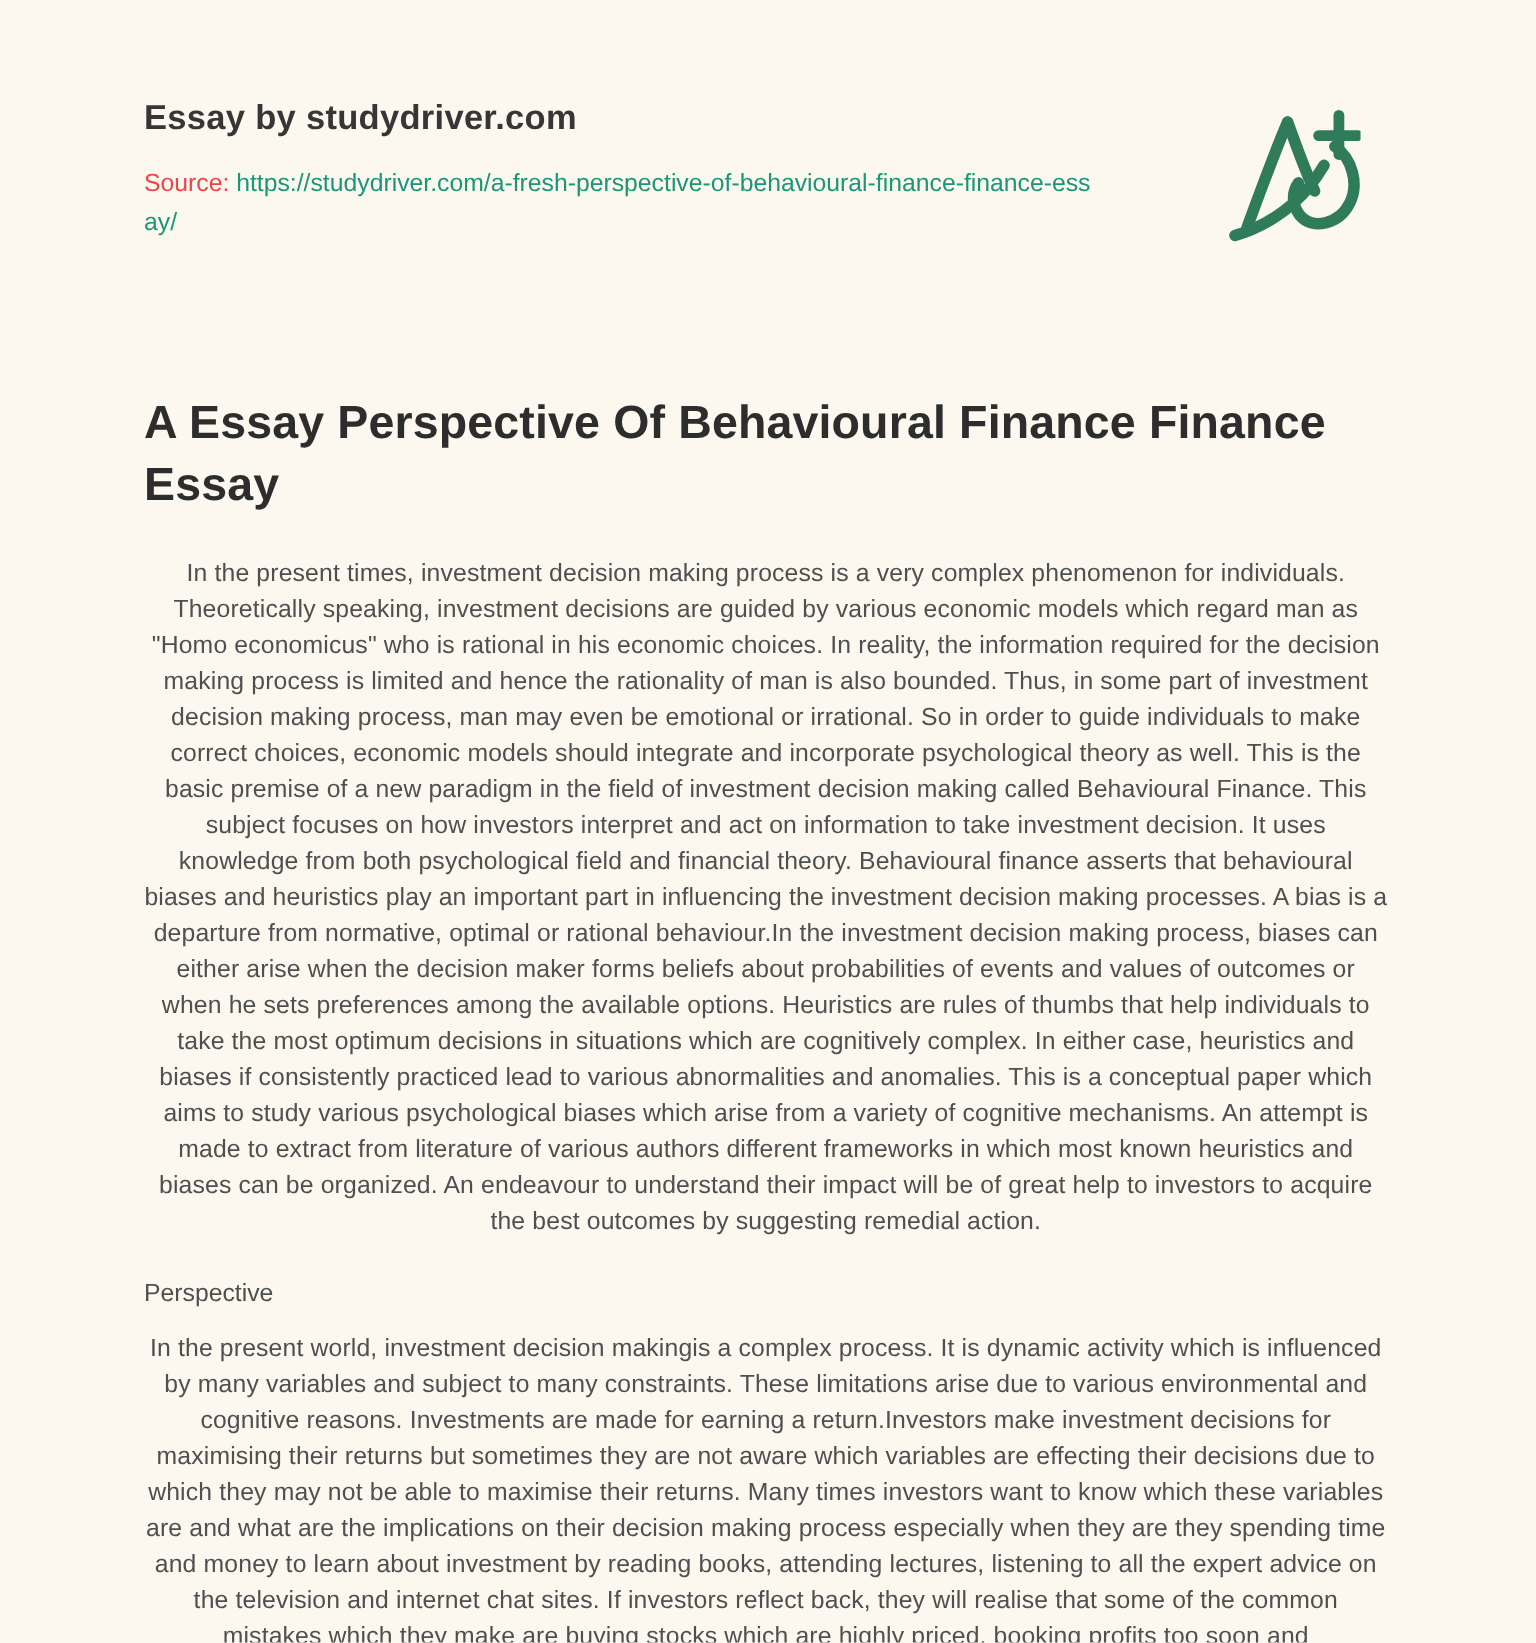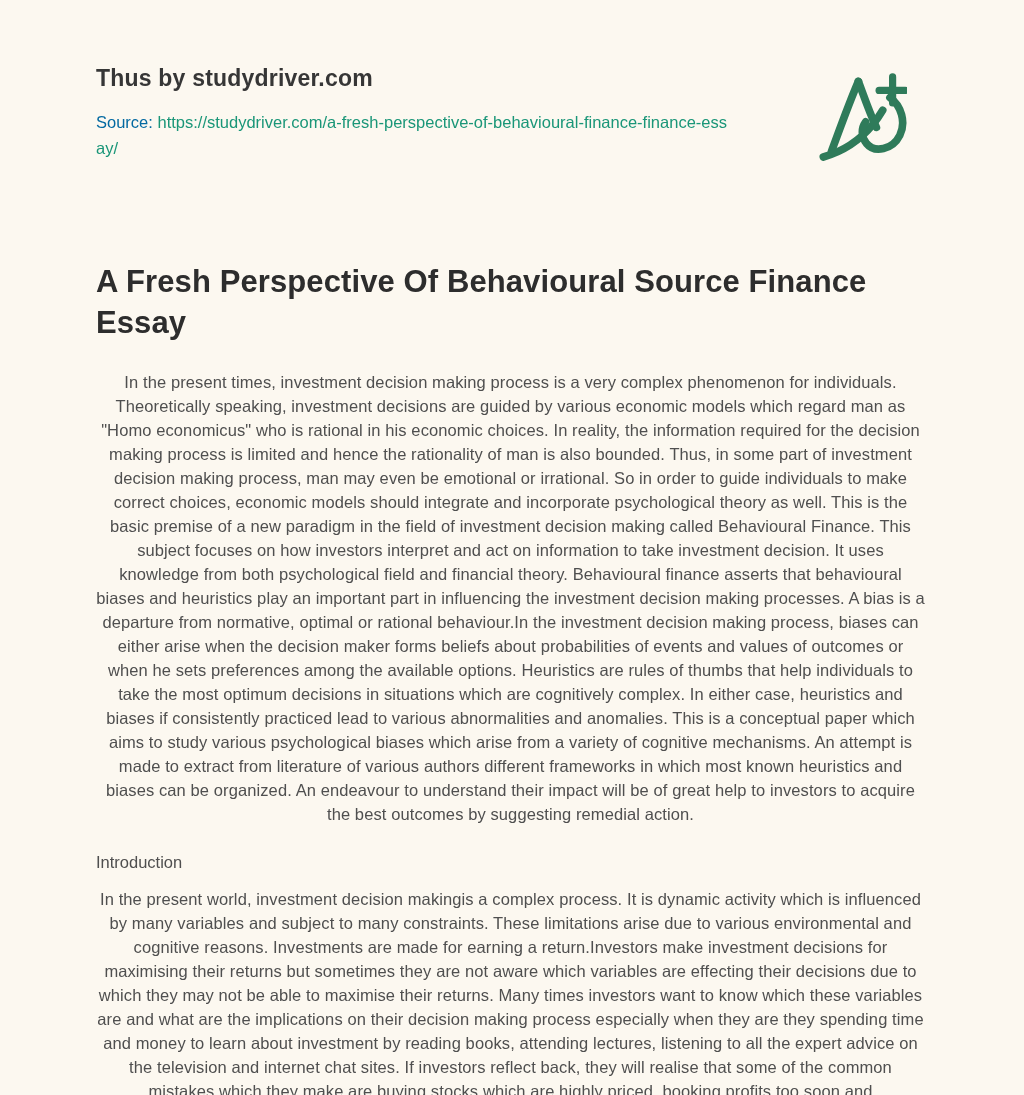--- a/index.html
+++ b/index.html
@@ -37,21 +37,21 @@
     line-height: 28px;
   }
   .source-line {
     margin-top: 17px;
     font-size: 16.5px;
     line-height: 26px;
     max-width: 640px;
     word-break: break-all;
   }
   .source-label {
-    color: #0369a1;
+    color: #ef4444;
   }
   .source-link {
     color: #1a9678;
     text-decoration: none;
     cursor: pointer;
   }
   .logo {
     width: 90px;
     height: 95px;
     margin-top: 5px;
@@ -87,21 +87,21 @@
     color: #4f4f4f;
   }
 </style>
 </head>
 <body>
 
 <div class="page">
 
   <div class="doc-header">
     <div class="header-left">
-      <h1 class="byline">Thus by studydriver.com</h1>
+      <h1 class="byline">Essay by studydriver.com</h1>
       <div class="source-line">
         <span class="source-label">Source:</span>
         <a class="source-link">https://studydriver.com/a-fresh-perspective-of-behavioural-finance-finance-essay/</a>
       </div>
     </div>
 
     <svg class="logo" viewBox="0 0 100 100" aria-hidden="true">
       <g fill="none" stroke="#2f7b5a" stroke-linecap="round" stroke-linejoin="round">
 
         <path d="M16 89 C26 62 36 34 46 11" stroke-width="8.5"></path>
@@ -112,23 +112,23 @@
 
         <path d="M81 29 C94 38 99 57 92 71 C84 87 64 91 55 80 C49 72 49 63 54 56" stroke-width="8.5"></path>
 
         <path d="M84 6 L84 35" stroke-width="8"></path>
 
         <path d="M69 21 L98 21" stroke-width="8"></path>
       </g>
     </svg>
   </div>
 
-  <h2 class="article-title">A Fresh Perspective Of Behavioural Source Finance Essay</h2>
+  <h2 class="article-title">A Essay Perspective Of Behavioural Finance Finance Essay</h2>
 
   <div class="article-body">
     <p>In the present times, investment decision making process is a very complex phenomenon for individuals. Theoretically speaking, investment decisions are guided by various economic models which regard man as "Homo economicus" who is rational in his economic choices. In reality, the information required for the decision making process is limited and hence the rationality of man is also bounded. Thus, in some part of investment decision making process, man may even be emotional or irrational. So in order to guide individuals to make correct choices, economic models should integrate and incorporate psychological theory as well. This is the basic premise of a new paradigm in the field of investment decision making called Behavioural Finance. This subject focuses on how investors interpret and act on information to take investment decision. It uses knowledge from both psychological field and financial theory. Behavioural finance asserts that behavioural biases and heuristics play an important part in influencing the investment decision making processes. A bias is a departure from normative, optimal or rational behaviour.In the investment decision making process, biases can either arise when the decision maker forms beliefs about probabilities of events and values of outcomes or when he sets preferences among the available options. Heuristics are rules of thumbs that help individuals to take the most optimum decisions in situations which are cognitively complex. In either case, heuristics and biases if consistently practiced lead to various abnormalities and anomalies. This is a conceptual paper which aims to study various psychological biases which arise from a variety of cognitive mechanisms. An attempt is made to extract from literature of various authors different frameworks in which most known heuristics and biases can be organized. An endeavour to understand their impact will be of great help to investors to acquire the best outcomes by suggesting remedial action.</p>
 
-    <h3 class="section-heading">Introduction</h3>
+    <h3 class="section-heading">Perspective</h3>
 
     <p>In the present world, investment decision makingis a complex process. It is dynamic activity which is influenced by many variables and subject to many constraints. These limitations arise due to various environmental and cognitive reasons. Investments are made for earning a return.Investors make investment decisions for maximising their returns but sometimes they are not aware which variables are effecting their decisions due to which they may not be able to maximise their returns. Many times investors want to know which these variables are and what are the implications on their decision making process especially when they are they spending time and money to learn about investment by reading books, attending lectures, listening to all the expert advice on the television and internet chat sites. If investors reflect back, they will realise that some of the common mistakes which they make are buying stocks which are highly priced, booking profits too soon and</p>
   </div>
 
 </div>
 
 </body></html>

